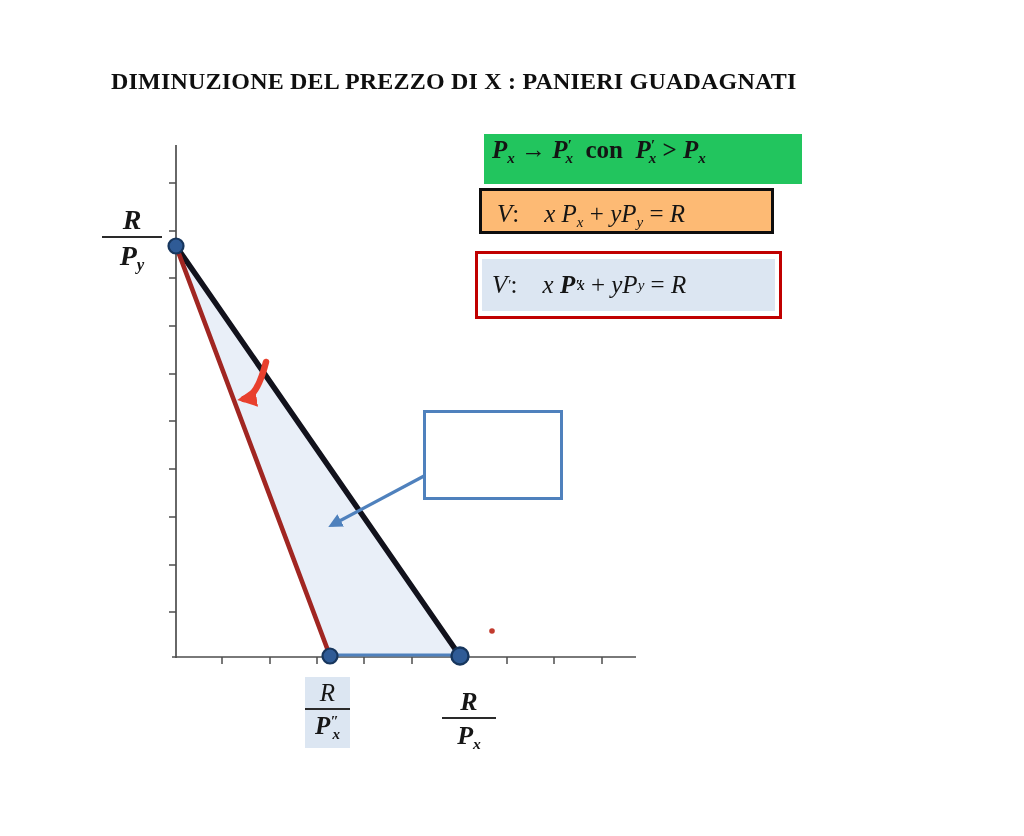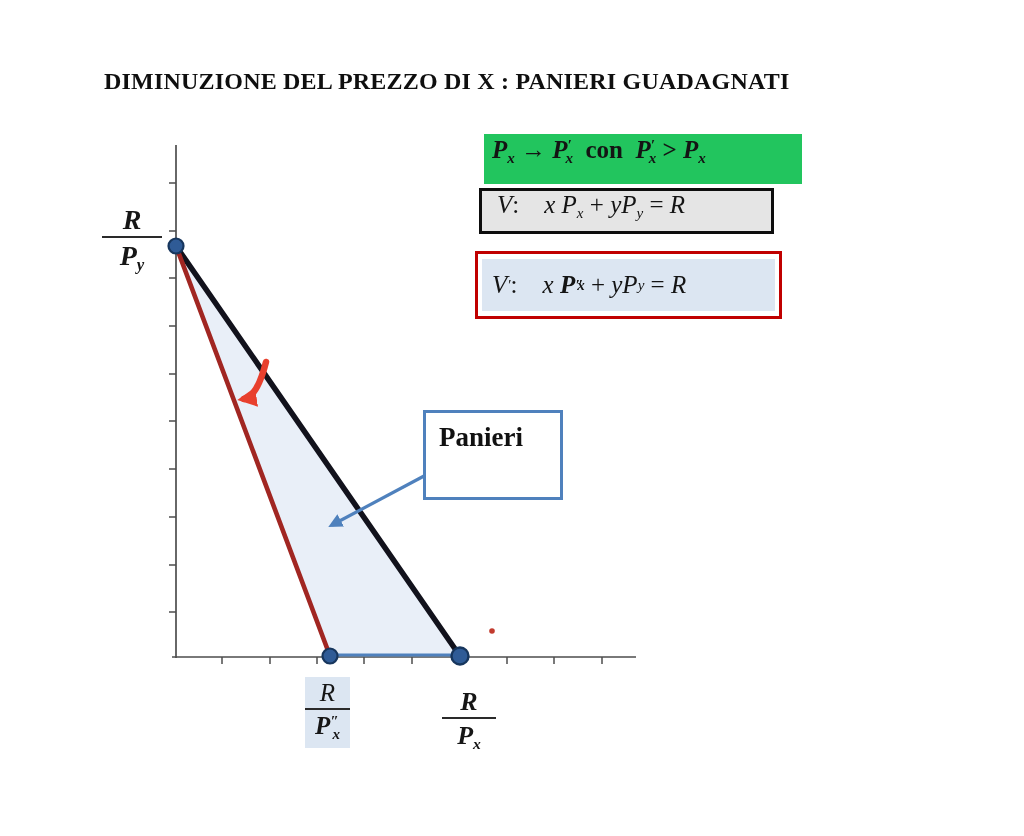--- a/index.html
+++ b/index.html
@@ -3,43 +3,43 @@
 <meta charset="utf-8">
 <style>
   html,body{margin:0;padding:0;}
   body{
     width:1024px;height:836px;position:relative;background:#ffffff;
     font-family:"Liberation Serif", serif;color:#121212;overflow:hidden;
   }
   .abs{position:absolute;}
   
   .title{
-    left:104px;top:68px;width:760px;
+    left:111px;top:68px;width:760px;
     font-size:24px;font-weight:700;letter-spacing:.2px;color:#0f0f0f;
   }
   
   .formula{white-space:pre;font-style:italic;color:#141414;}
   .tk-n {font-style:italic;}
   .tk-nu{font-style:normal;}
   .tk-b {font-style:italic;font-weight:700;}
   .tk-bu{font-style:normal;font-weight:700;}
   .tk-sub {font-style:italic;font-size:.6em;vertical-align:-0.32em;}
   .tk-bsub{font-style:italic;font-size:.6em;vertical-align:-0.32em;font-weight:700;}
   .tk-bsubn{font-style:italic;font-size:.6em;vertical-align:-0.32em;font-weight:700;margin-left:-.42em;}
   .tk-sup {font-style:italic;font-size:.6em;vertical-align:.55em;}
   .tk-bsup{font-style:italic;font-size:.6em;vertical-align:.55em;font-weight:700;}
   
   .f-gain{
     left:484px;top:134px;min-width:300px;height:27px;
     background:#22c55e;font-size:25px;padding:2px 10px 21px 8px;
   }
   .box-v{
     left:479px;top:188px;width:274px;height:40px;
-    border:3.5px solid #0d0d0d;background:#e5e5e5;
-    font-size:25px;display:flex;align-items:flex-start;padding-left:15px;
+    border:3.5px solid #0d0d0d;background:#fdba74;
+    font-size:25px;display:flex;align-items:flex-end;padding-left:15px;
   }
   .box-vp{
     left:475px;top:251px;width:293px;height:52px;
     border:3.5px solid #c00000;background:#ffffff;padding:5px 4px;
   }
   .box-vp-inner{
     background:#dce6f2;width:100%;height:100%;
     font-size:25px;display:flex;align-items:center;padding-left:10px;box-sizing:border-box;
   }
   
@@ -109,21 +109,20 @@
 </div>
 
 <div class="abs box-vp">
   <div class="box-vp-inner formula"><span class="tk-n">V</span><span class="tk-sup">′</span><span class="tk-nu">:</span><span class="tk-n">    </span><span class="tk-n">x </span><span class="tk-b">P</span><span class="tk-bsup">″</span><span class="tk-bsubn">x</span><span class="tk-nu"> + </span><span class="tk-n">yP</span><span class="tk-sub">y</span><span class="tk-nu"> = </span><span class="tk-n">R</span></div>
 </div>
 
 <div class="abs rotation">
 </div>
 
 <div class="abs lost-box">
-  <div>Panieri</div>
 </div>
 
 <div class="frac frac-y">
   <span class="num"><span class="tk-b">R</span></span>
   <span class="den"><span class="tk-b">P</span><span class="tk-bsub">y</span></span>
 </div>
 
 <div class="frac frac-xnew">
   <span class="num"><span class="tk-n">R</span></span>
   <span class="den"><span class="tk-b">P</span><span class="tk-bsup">″</span><span class="tk-bsubn">x</span></span>

